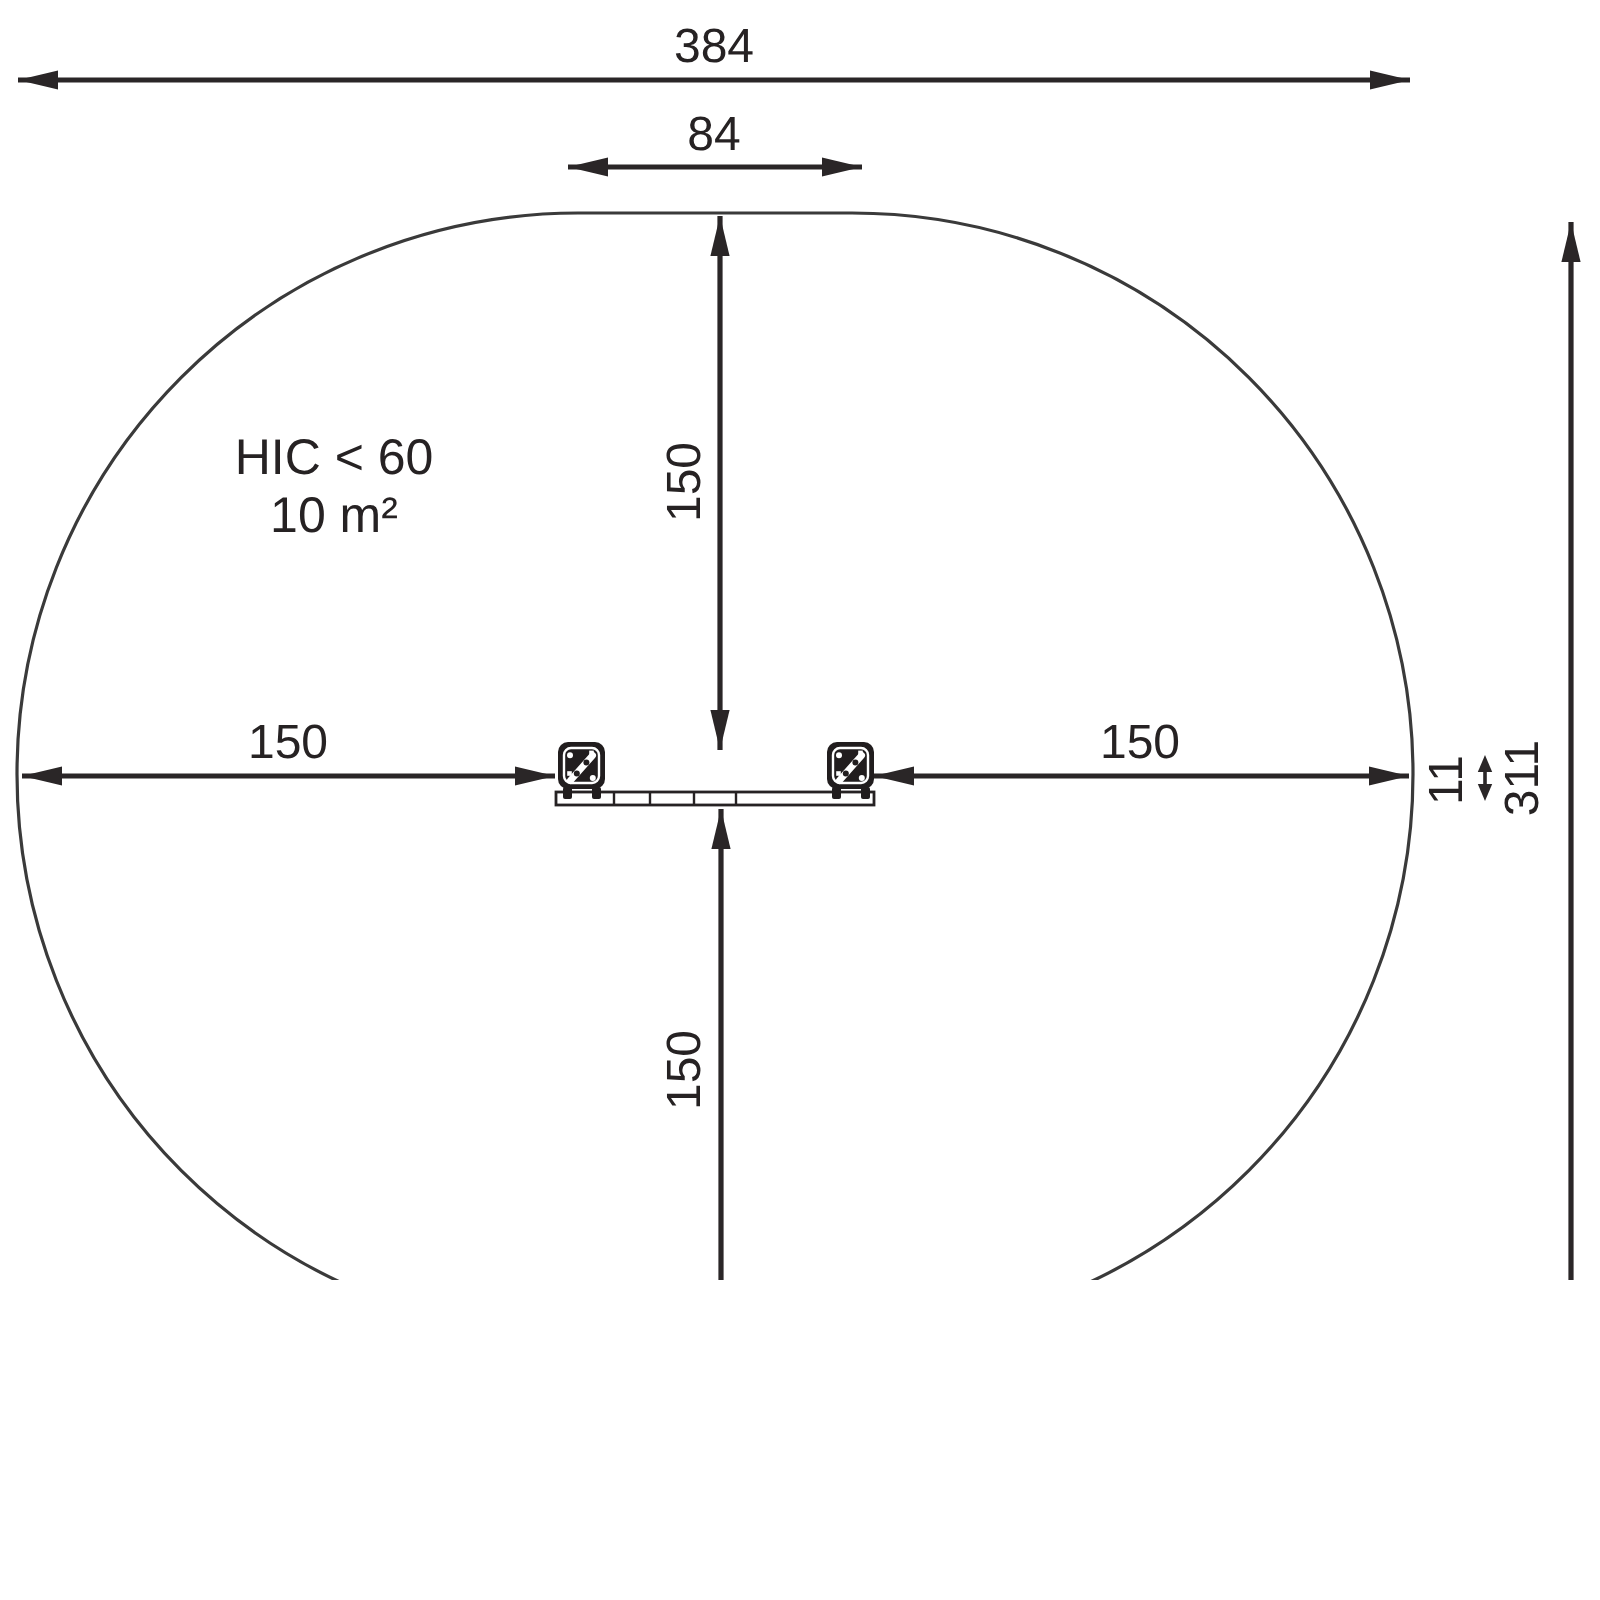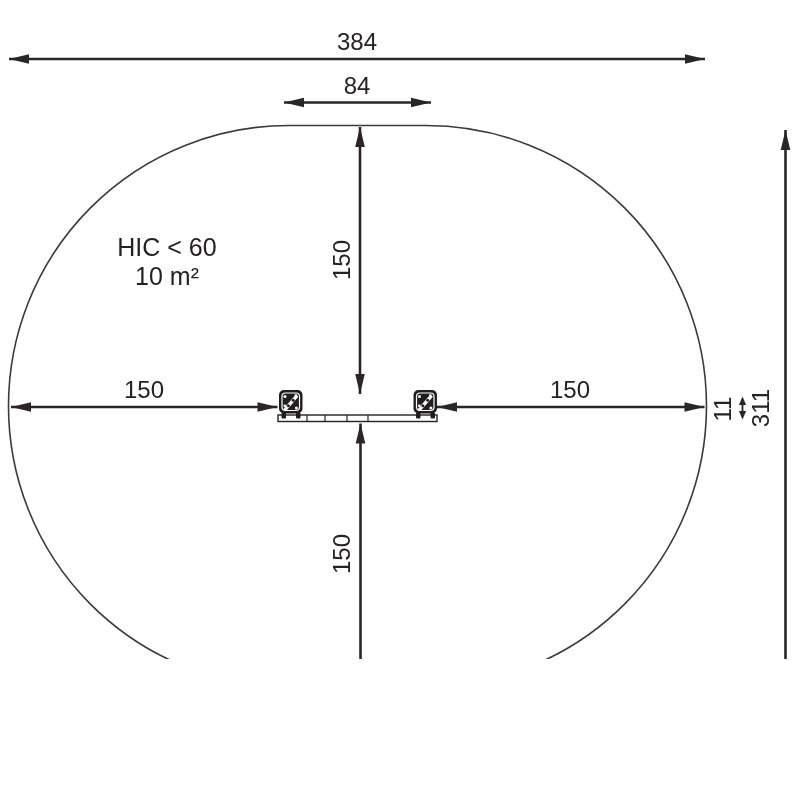--- a/index.html
+++ b/index.html
@@ -6,21 +6,20 @@
     margin: 0;
     padding: 0;
     background: #ffffff;
   }
   .canvas {
     position: relative;
     width: 800px;
     height: 640px;
     background: #ffffff;
     font-family: "Liberation Sans", sans-serif;
-    margin-top: 19px;
   }
   svg text {
     fill: #262223;
     font-family: "Liberation Sans", sans-serif;
   }
   .dim-label {
     font-size: 24px;
   }
   .note-label {
     font-size: 25px;

